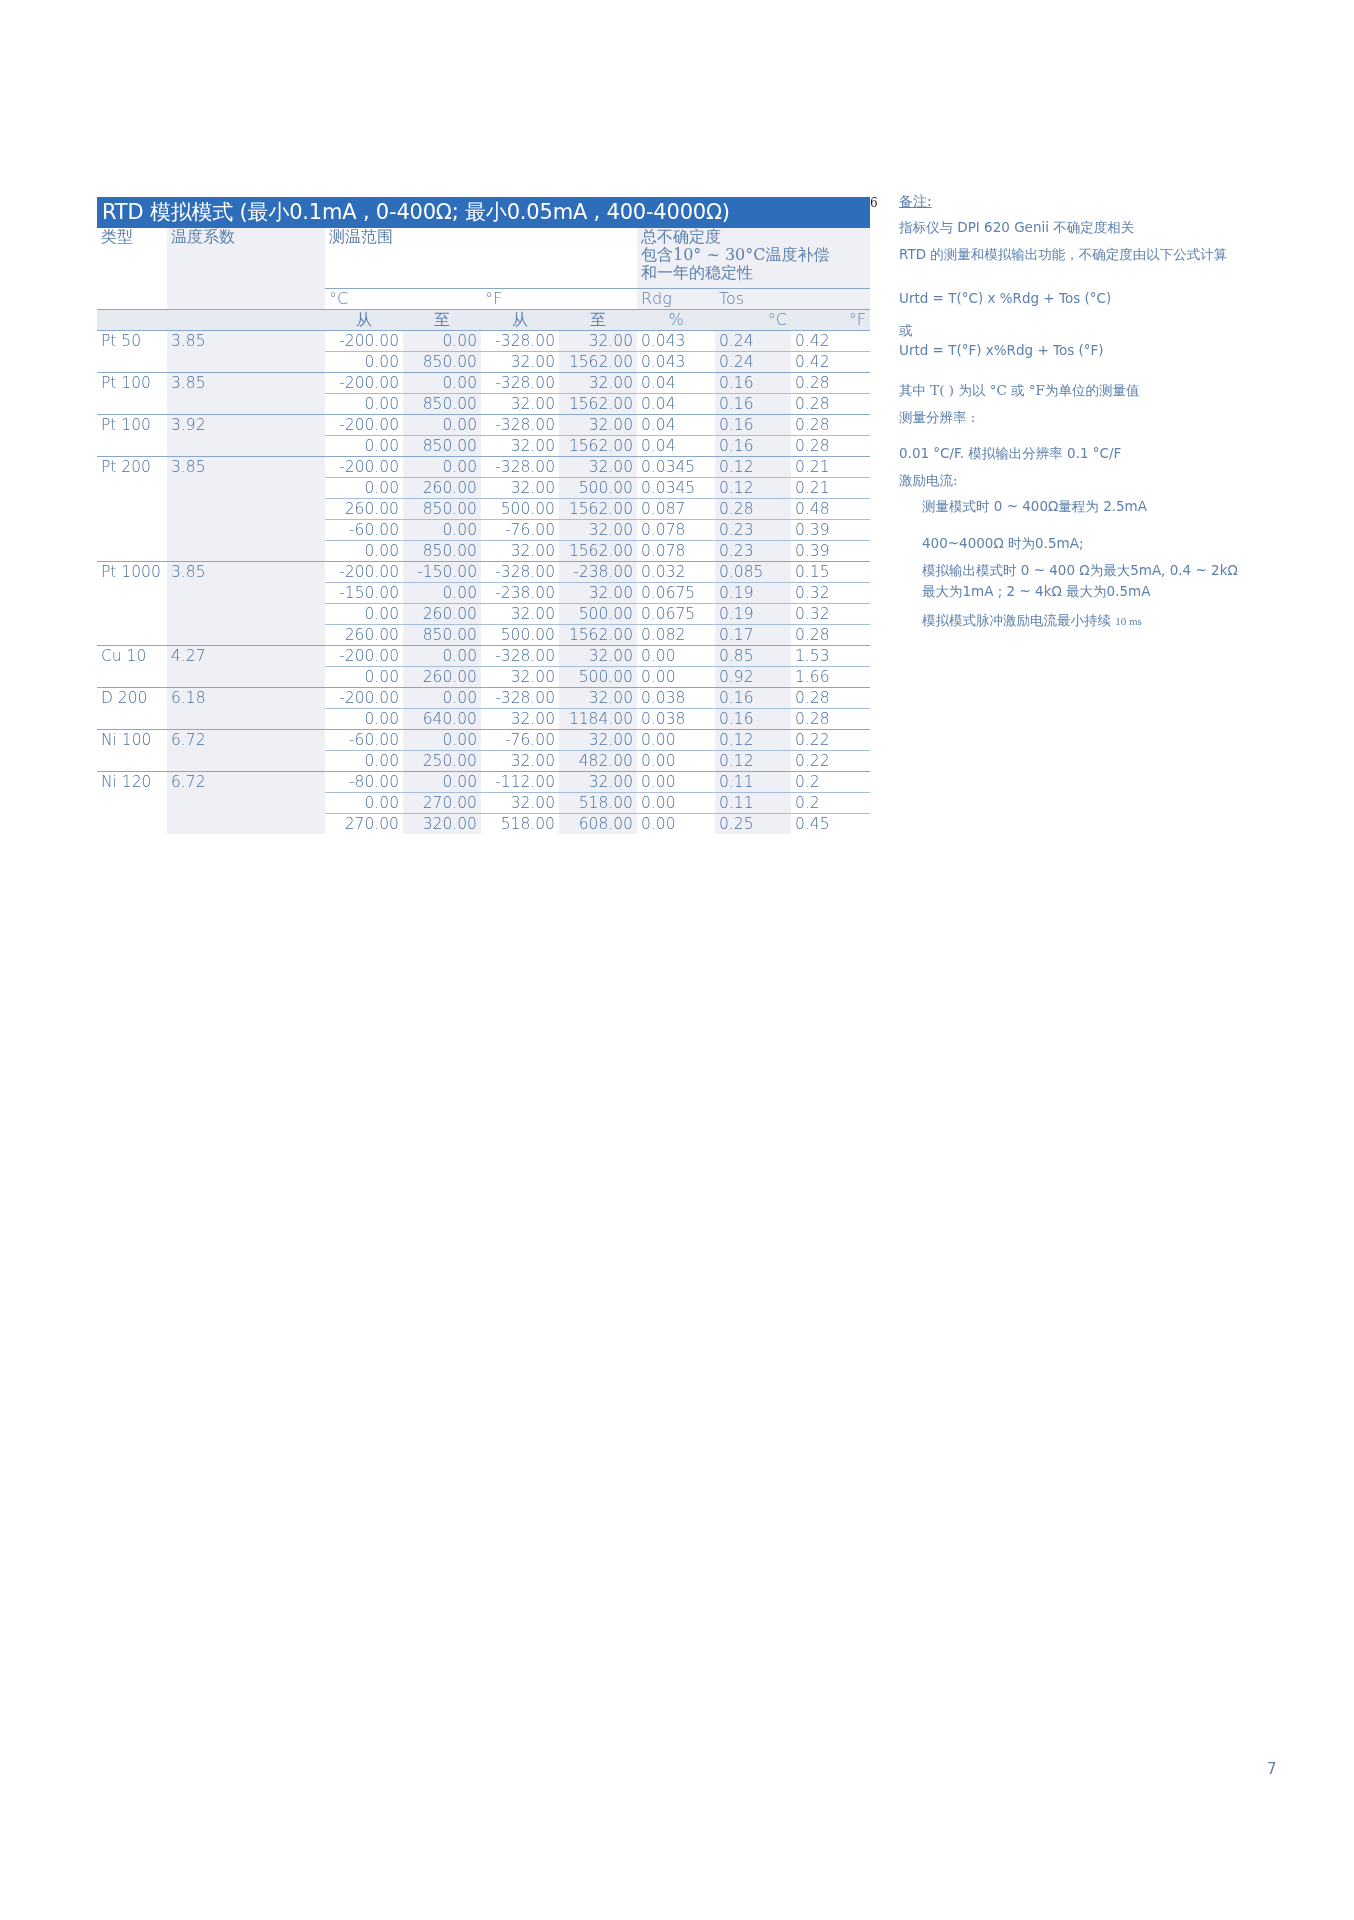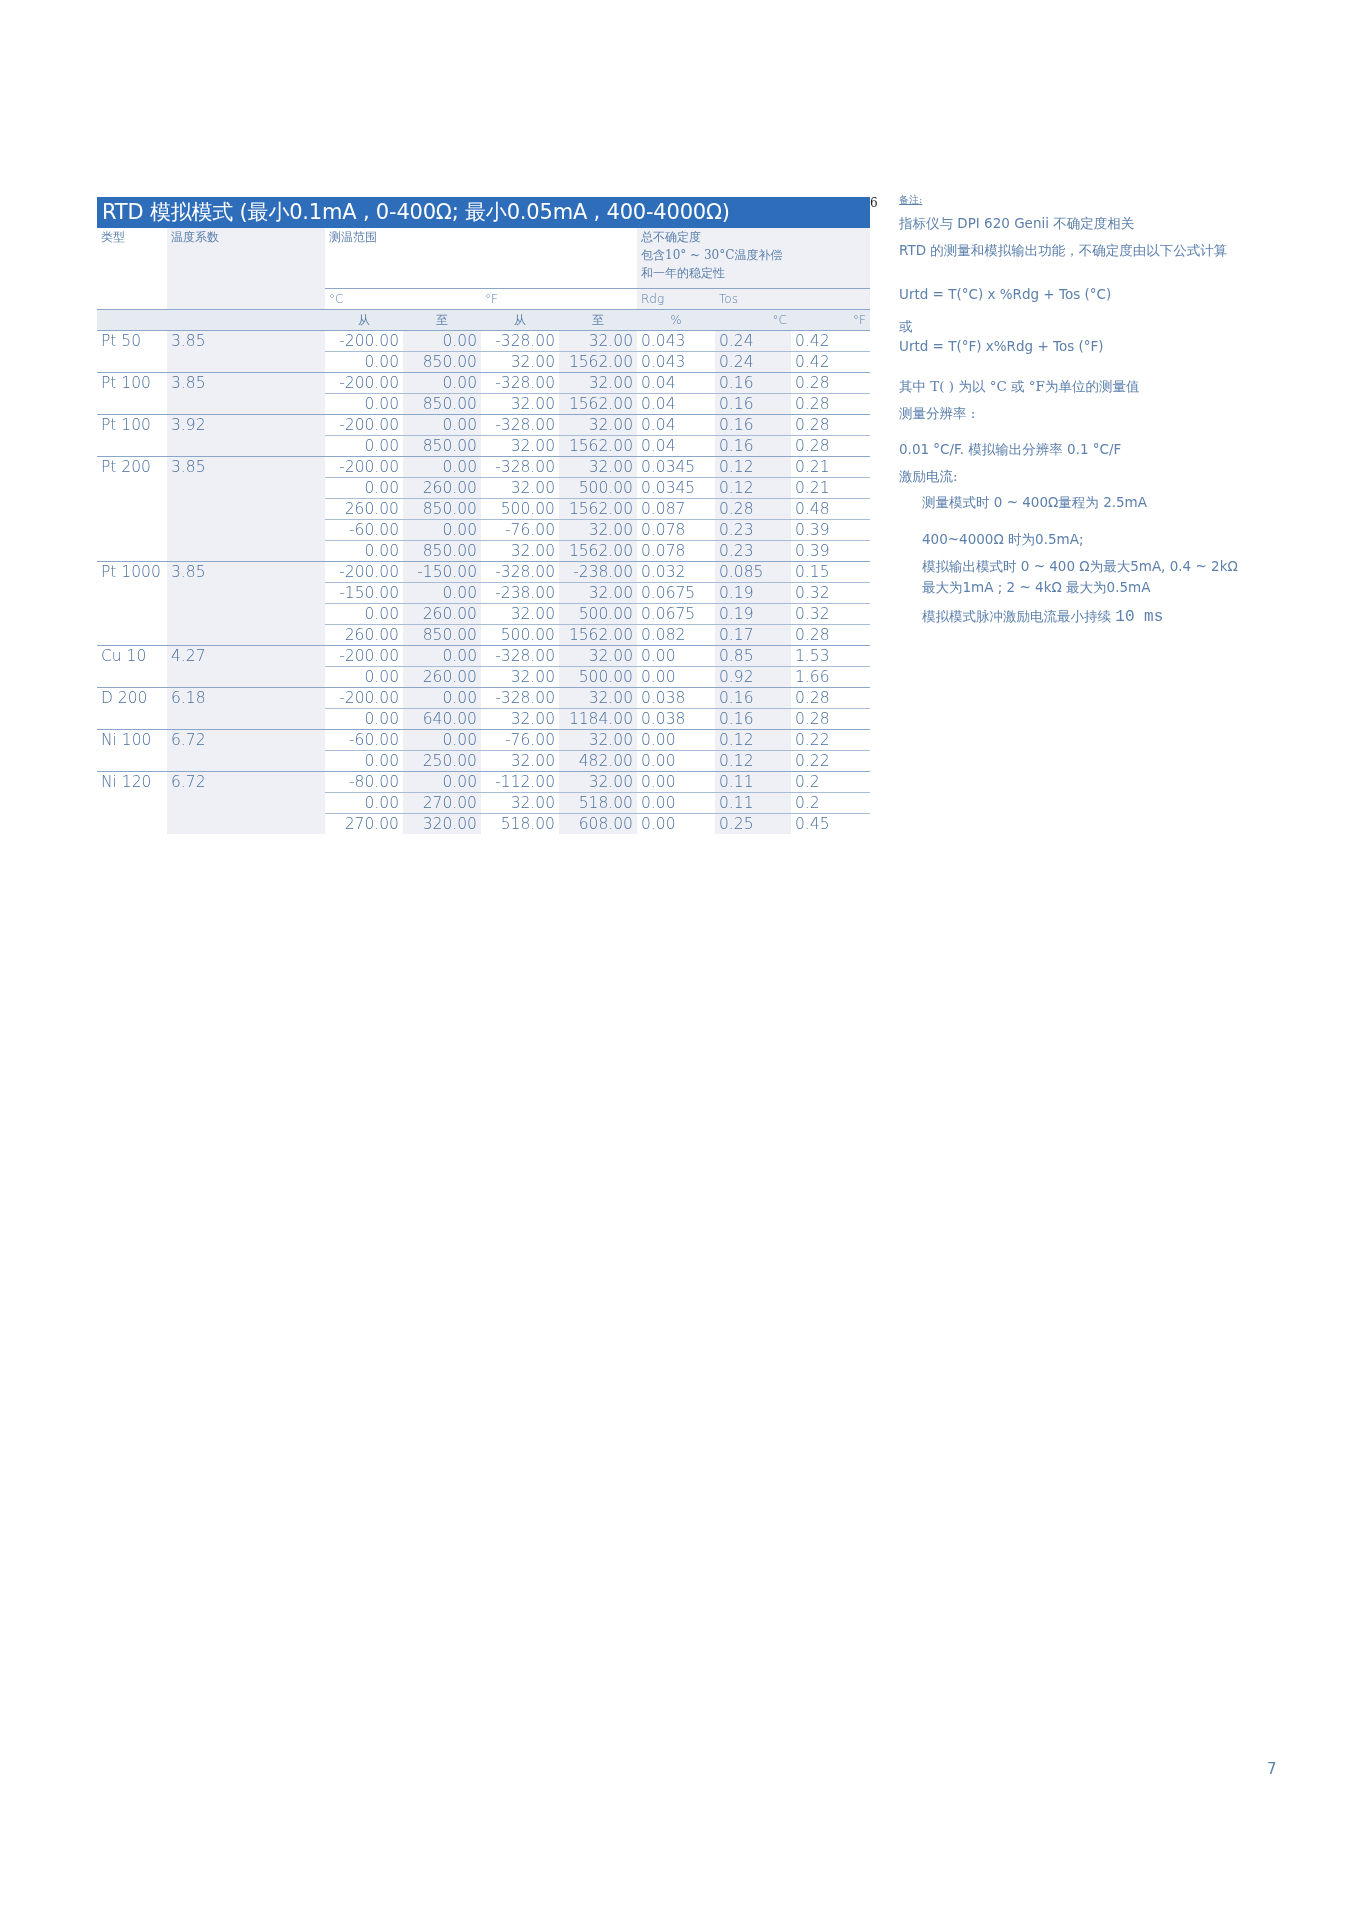--- a/index.html
+++ b/index.html
@@ -14,36 +14,36 @@
                    font-size:12px; color:#222; }
 
   table { border-collapse:collapse; width:773px; table-layout:fixed; font-size:15.5px; }
   td { padding:0 4px; height:20px; line-height:20px; color:#4a6f9e; white-space:nowrap;
        vertical-align:top; font-weight:300; }
   col.c-type { width:70px; } col.c-coef { width:158px; }
   col.c-cf { width:78px; } col.c-ct { width:78px; } col.c-ff { width:78px; } col.c-ft { width:78px; }
   col.c-rdg { width:78px; } col.c-tc { width:76px; } col.c-tf { width:79px; }
 
   .shade { background:#eef0f5; }
-  .hdr td { color:#5d80ad; font-size:12px; }
+  .hdr td { color:#5d80ad; font-size:16px; }
   .hdr-cn { font-family:"DejaVu Serif", serif; }
   .hdr1 td { height:60px; line-height:18px; }
   .hdr2 td { border-top:1px solid #8aa6c8; }
   .hdr3 td { background:#e6eaf1; border-top:1px solid #8aa6c8; border-bottom:1px solid #8aa6c8; text-align:center; }
   .num { text-align:right; }
   .lft { text-align:left; }
   .grp-top td { border-top:1px solid #8aa6c8; }
   .sub-top td.rng { border-top:1px solid #a7bcd6; }
 
   .notes { position:absolute; left:899px; top:193px; width:420px; color:#5d80ad; font-size:13.5px; }
   .notes div { white-space:nowrap; }
-  .notes .title { font-family:"DejaVu Serif", serif; text-decoration:underline; font-size:10px; margin-bottom:8px; }
+  .notes .title { font-family:"DejaVu Serif", serif; text-decoration:underline; font-size:14px; margin-bottom:8px; }
   .notes .serif { font-family:"DejaVu Serif", serif; }
   .notes .ind { padding-left:23px; }
-  .notes .mono { font-family:Liberation Mono, monospace; font-size:16px; }
+  .notes .mono { font-family:Liberation Serif, serif; font-size:11px; }
   .page-number { position:absolute; left:1267px; top:1760px; font-size:15px; color:#5d80ad; }
 </style>
 </head>
 <body>
 
 <div class="page">
 
   <div class="table-wrap">
     <div class="title-bar">RTD 模拟模式 (最小0.1mA , 0-400Ω; 最小0.05mA , 400-4000Ω)</div>
     <table>

